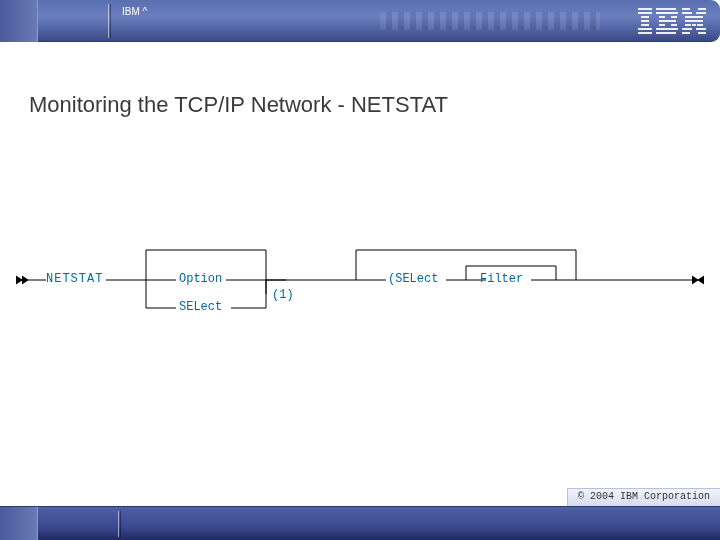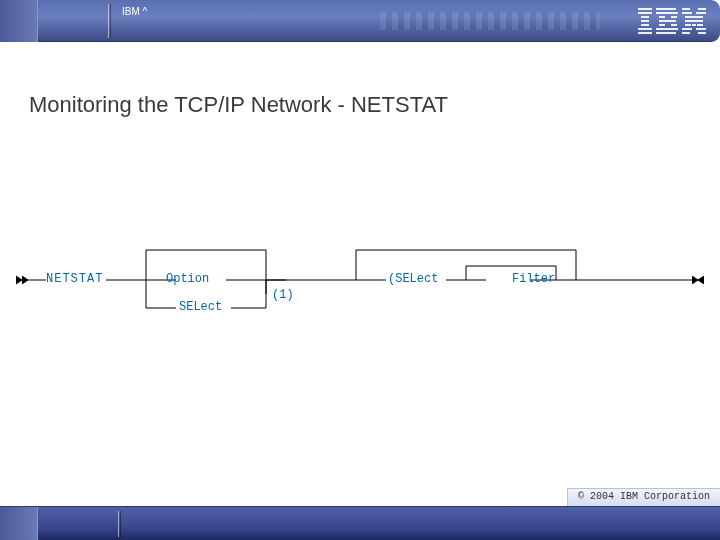--- a/index.html
+++ b/index.html
@@ -215,25 +215,25 @@
       <line x1="515" y1="50" x2="540" y2="50"></line>
       <line x1="540" y1="50" x2="560" y2="50"></line>
 
       <line x1="560" y1="50" x2="676" y2="50"></line>
 
       <polyline points="676,46 682,50 676,54" fill="#000"></polyline>
       <polyline points="688,46 682,50 688,54" fill="#000"></polyline>
     </g>
   </svg>
   <span class="lbl" style="left:30px; top:42px; letter-spacing:1px;">NETSTAT</span>
-  <span class="lbl" style="left:150px; top:42px;">Option</span>
+  <span class="lbl" style="left:163px; top:42px;">Option</span>
   <span class="lbl" style="left:163px; top:70px;">SELect</span>
   <span class="lbl" style="left:256px; top:58px;">(1)</span>
   <span class="lbl" style="left:372px; top:42px;">(SELect</span>
-  <span class="lbl" style="left:496px; top:42px;text-align:right;">Filter</span>
+  <span class="lbl" style="left:464px; top:42px;text-align:right;">Filter</span>
 </div>
 
 <div class="copyright-bar">© 2004 IBM Corporation</div>
 
 <div class="footer">
   <div class="footer-left-bar"></div>
   <div class="footer-vline1"></div>
   <div class="footer-vline2"></div>
 </div>
 

